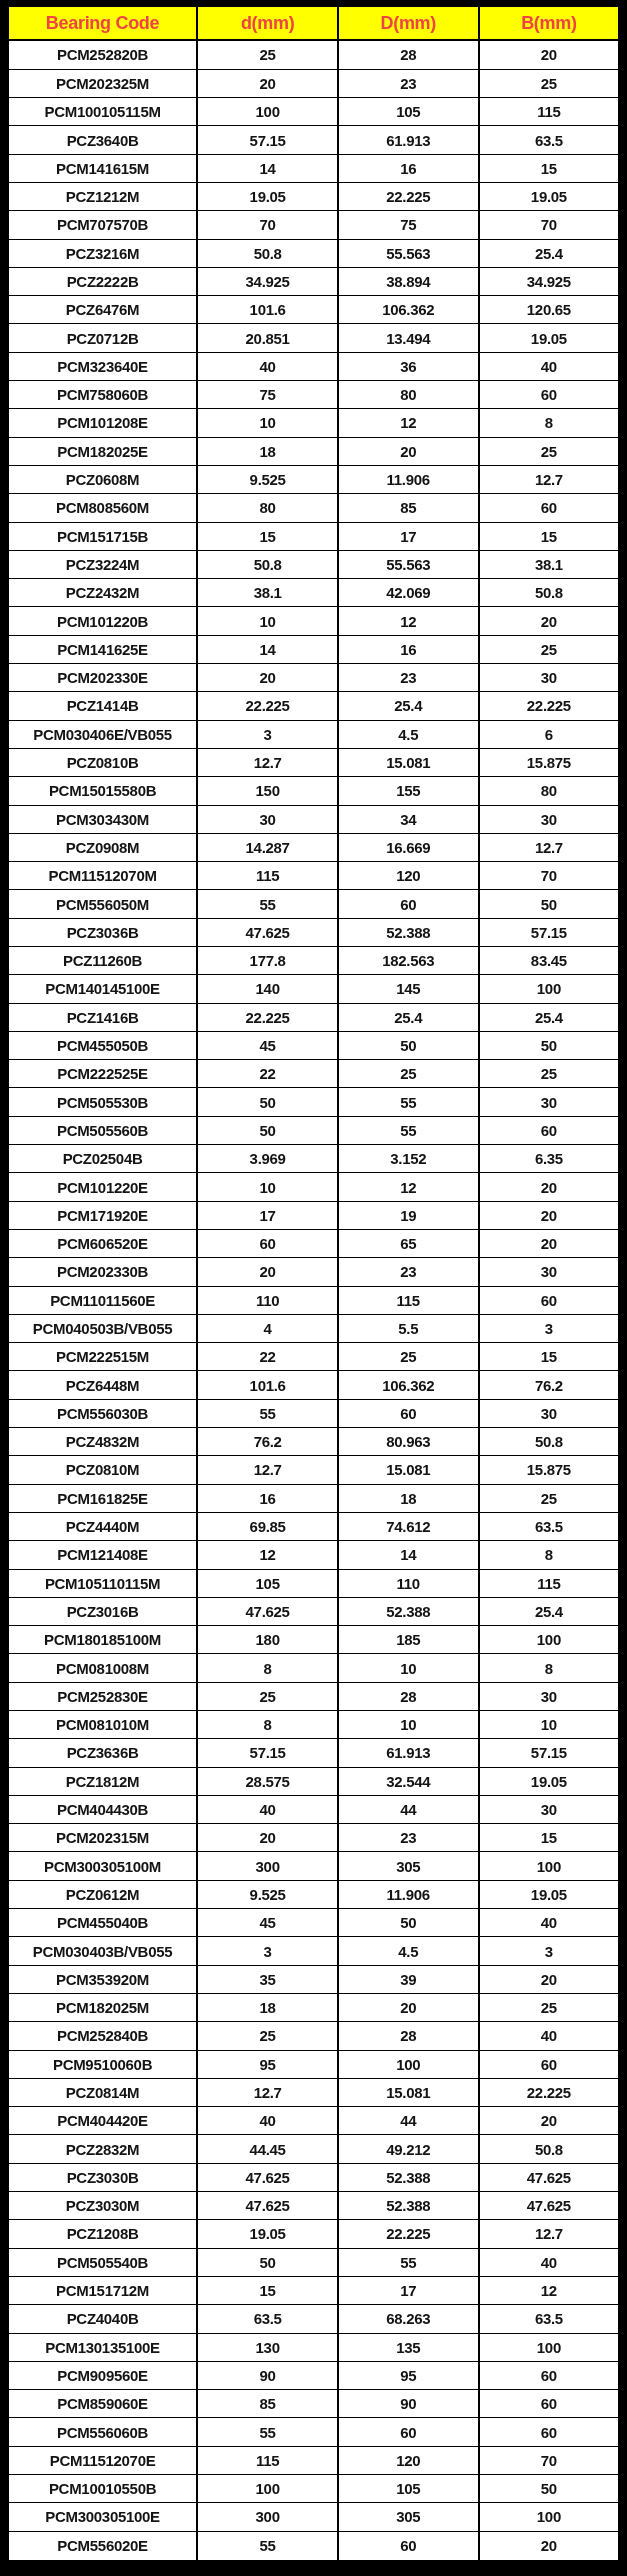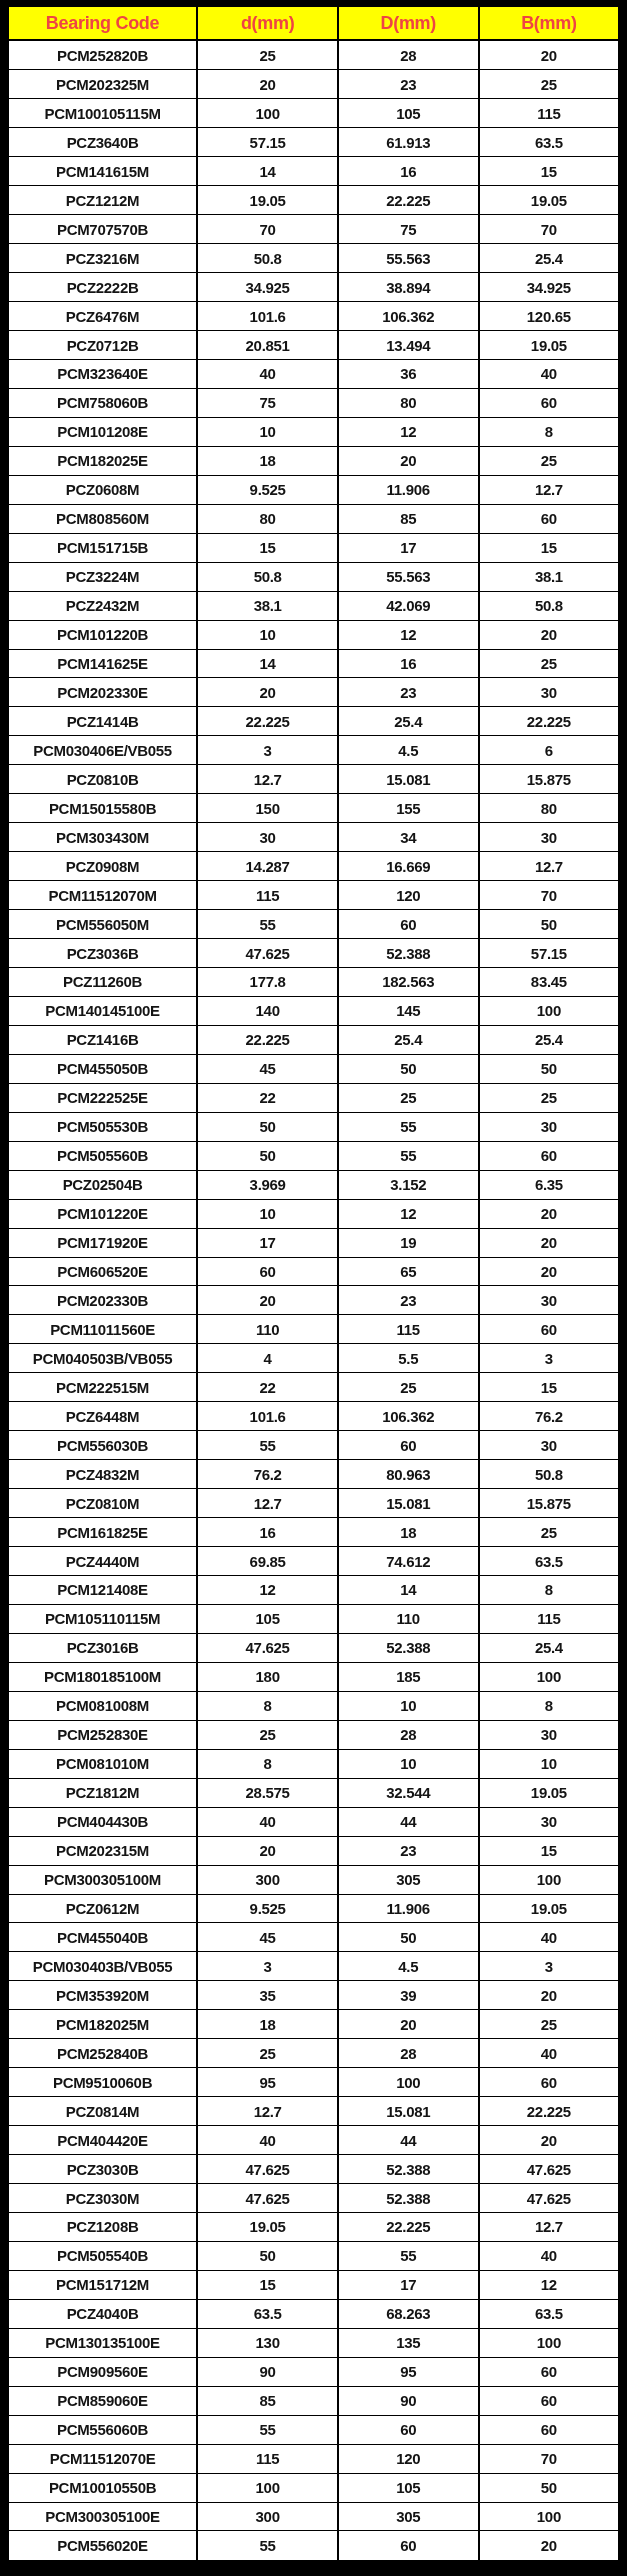--- a/index.html
+++ b/index.html
@@ -427,20 +427,26 @@
           <td>28</td>
           <td>30</td>
         </tr>
         <tr>
           <td>PCM081010M</td>
           <td>8</td>
           <td>10</td>
           <td>10</td>
         </tr>
         <tr>
+          <td>PCZ3636B</td>
+          <td>57.15</td>
+          <td>61.913</td>
+          <td>57.15</td>
+        </tr>
+        <tr>
           <td>PCZ1812M</td>
           <td>28.575</td>
           <td>32.544</td>
           <td>19.05</td>
         </tr>
         <tr>
           <td>PCM404430B</td>
           <td>40</td>
           <td>44</td>
           <td>30</td>
@@ -503,20 +509,26 @@
           <td>PCZ0814M</td>
           <td>12.7</td>
           <td>15.081</td>
           <td>22.225</td>
         </tr>
         <tr>
           <td>PCM404420E</td>
           <td>40</td>
           <td>44</td>
           <td>20</td>
+        </tr>
+        <tr>
+          <td>PCZ2832M</td>
+          <td>44.45</td>
+          <td>49.212</td>
+          <td>50.8</td>
         </tr>
         <tr>
           <td>PCZ3030B</td>
           <td>47.625</td>
           <td>52.388</td>
           <td>47.625</td>
         </tr>
         <tr>
           <td>PCZ3030M</td>
           <td>47.625</td>

